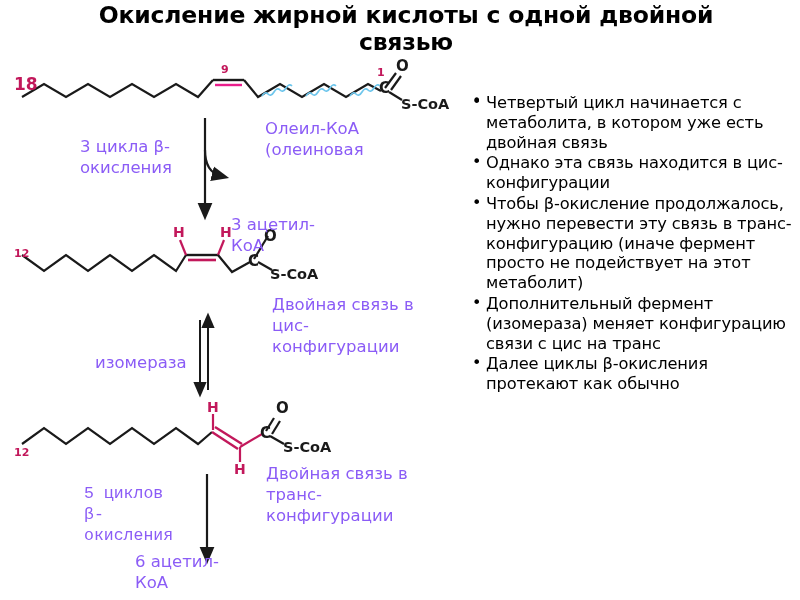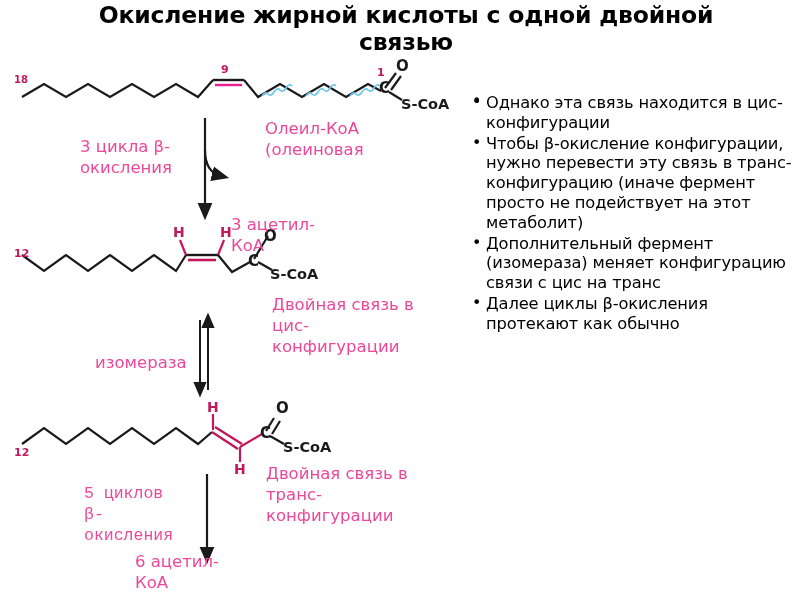--- a/index.html
+++ b/index.html
@@ -33,21 +33,21 @@
     font-size: 23.5px;
     font-weight: bold;
     line-height: 1.14;
     letter-spacing: -0.2px;
     color: #000000;
   }
 
   
   .cyan {
     position: absolute;
-    color: #ec4899;
+    color: #8b5cf6;
     font-size: 16.5px;
     line-height: 1.28;
     font-weight: normal;
     white-space: pre-line;
   }
 
   
   .chem {
     position: absolute;
     left: 0; top: 0;
@@ -153,21 +153,21 @@
       <line x1="266" y1="431" x2="274" y2="418" stroke="#1a1a1a" stroke-width="2.2"></line>
       <line x1="272" y1="434" x2="280" y2="421" stroke="#1a1a1a" stroke-width="2.2"></line>
       <line x1="270" y1="436" x2="284" y2="444" stroke="#1a1a1a" stroke-width="2.2"></line>
     </g>
 
     <g>
       <line x1="207" y1="474" x2="207" y2="556" stroke="#1a1a1a" stroke-width="2.2" marker-end="url(#arrowhead)"></line>
     </g>
   </svg>
 
-  <div style="position:absolute;left:14px;top:74px;font-size:10px;font-weight:bold;color:#C2185B;">18</div>
+  <div style="position:absolute;left:14px;top:74px;font-size:17px;font-weight:bold;color:#C2185B;">18</div>
   <div style="position:absolute;left:221px;top:63px;font-size:11px;font-weight:bold;color:#C2185B;">9</div>
   <div style="position:absolute;left:377px;top:66px;font-size:11px;font-weight:bold;color:#C2185B;">1</div>
   <div style="position:absolute;left:379px;top:79px;font-size:15px;font-weight:bold;color:#1a1a1a;">C</div>
   <div style="position:absolute;left:396px;top:57px;font-size:15px;font-weight:bold;color:#1a1a1a;">O</div>
   <div style="position:absolute;left:401px;top:96px;font-size:14.5px;font-weight:bold;color:#1a1a1a;">S-CoA</div>
 
   <div style="position:absolute;left:14px;top:247px;font-size:11px;font-weight:bold;color:#C2185B;">12</div>
   <div style="position:absolute;left:173px;top:224px;font-size:14px;font-weight:bold;color:#C2185B;">H</div>
   <div style="position:absolute;left:220px;top:224px;font-size:14px;font-weight:bold;color:#C2185B;">H</div>
   <div style="position:absolute;left:248px;top:252px;font-size:15px;font-weight:bold;color:#1a1a1a;">C</div>
@@ -206,28 +206,29 @@
 
   <div class="cyan" style="left:135px;top:551px;width:130px;">6 ацетил-
 КоА</div>
 
   <div class="bullets">
     <div class="bullet">
       <span class="dot">•</span>
     </div>
     <div class="bullet">
       <span class="dot">•</span>
+      <span>Четвертый цикл начинается с метаболита, в котором уже есть двойная связь</span>
     </div>
     <div class="bullet">
       <span class="dot">•</span>
       <span>Однако эта связь находится в цис-конфигурации</span>
     </div>
     <div class="bullet">
       <span class="dot">•</span>
-      <span>Чтобы β-окисление конфигурации, нужно перевести эту связь в транс-конфигурацию (иначе фермент просто не подействует на этот метаболит)</span>
+      <span>Чтобы β-окисление продолжалось, нужно перевести эту связь в транс-конфигурацию (иначе фермент просто не подействует на этот метаболит)</span>
     </div>
     <div class="bullet">
       <span class="dot">•</span>
       <span>Дополнительный фермент (изомераза) меняет конфигурацию связи с цис на транс</span>
     </div>
     <div class="bullet">
       <span class="dot">•</span>
       <span>Далее циклы β-окисления протекают как обычно</span>
     </div>
   </div>

